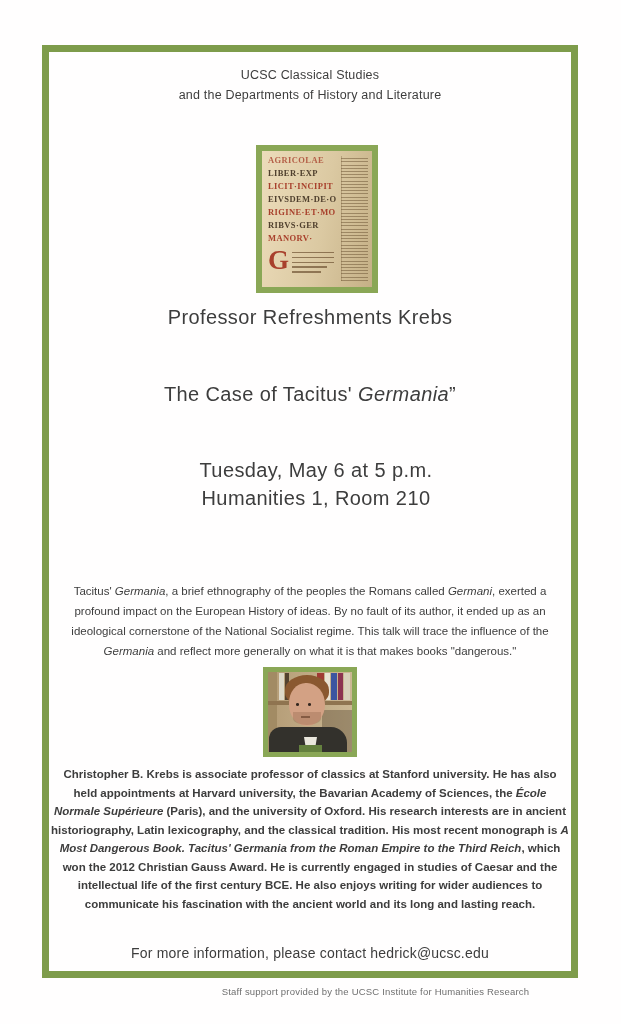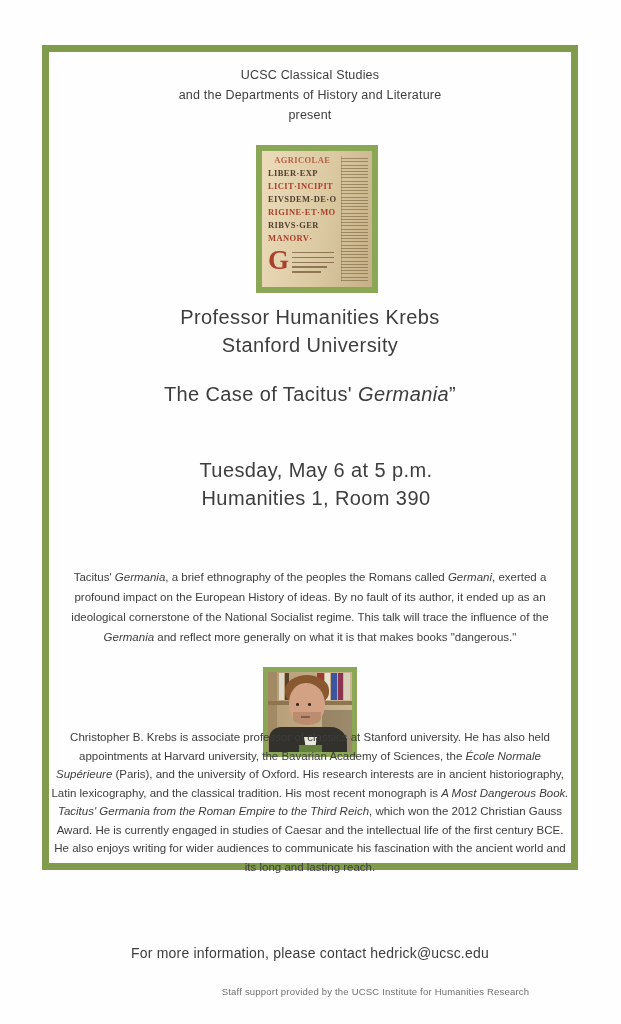--- a/index.html
+++ b/index.html
@@ -1,45 +1,45 @@
 <!DOCTYPE html>
 <html style="--frame-green: #7e9c4b; --photo-green: #8aa756; --text: #3d3d3d; --ms-red: #a8402c; --ms-brown: #50402e; --footer-gray: #6f6f6f;"><head>
 <meta charset="utf-8">
 <style>
   html,body{margin:0;padding:0;background:#ffffff;}
   .page{position:relative;width:621px;height:1024px;background:#fffefe;overflow:hidden;
         font-family:"Liberation Sans",sans-serif;color:var(--text,#3d3d3d);}
-  .frame{position:absolute;left:42px;top:45px;width:536px;height:825px;box-sizing:border-box;
+  .frame{position:absolute;left:42px;top:45px;width:536px;height:933px;box-sizing:border-box;
          border:7px solid var(--frame-green,#7e9c4b);}
   .block{position:absolute;left:0;right:0;text-align:center;}
 
   .header{top:13px;font-size:12.5px;line-height:20px;letter-spacing:.2px;}
 
   
   .manuscript{position:absolute;top:93px;left:50%;transform:translateX(calc(-50% + 7px));
               width:122px;height:148px;box-sizing:border-box;border:6px solid var(--photo-green,#8aa756);
               display:flex;background:linear-gradient(100deg,#ecdcba 0%,#dbc9a2 55%,#c5b086 100%);}
   .ms-left{flex:1;padding:3px 2px 0 6px;text-align:left;
            font-family:"Liberation Serif",serif;font-weight:bold;font-size:8.5px;line-height:13px;
            letter-spacing:.4px;color:var(--ms-brown,#50402e);}
   .ms-caps div:nth-child(odd){color:var(--ms-red,#a8402c);}
-  .ms-caps div:first-child{opacity:.78;text-align:center;}
+  .ms-caps div:first-child{opacity:.78;}
   .ms-g-row{display:flex;margin-top:1px;}
   .ms-initial{font-size:27px;line-height:28px;color:var(--ms-red,#a8402c);}
   .ms-glines{flex:1;padding:6px 3px 0 3px;}
   .ms-glines div{height:1.4px;background:rgba(92,62,32,.6);margin-bottom:3.4px;}
   .ms-right{width:29px;margin:5px 4px 6px 2px;border-left:1px solid rgba(120,95,60,.35);
             background:repeating-linear-gradient(to bottom,transparent 0 2.2px,rgba(104,80,48,.5) 2.2px 3.2px);}
 
   .speaker{top:251px;font-size:20px;line-height:28px;letter-spacing:.4px;}
   .talk{top:328px;font-size:20px;line-height:28px;letter-spacing:.4px;}
   .talk i, .abstract i, .bio i{font-style:italic;}
   .event{top:404px;font-size:20px;line-height:28px;letter-spacing:.4px;margin-left:12px;}
   .refreshments{top:478px;font-size:13px;font-weight:bold;letter-spacing:.2px;}
-  .abstract{top:513px;font-size:11.5px;line-height:20px;padding:0 4px;margin:2px;}
+  .abstract{top:513px;font-size:11.5px;line-height:20px;padding:0 4px;margin:16px;}
 
   
   .portrait{position:absolute;top:615px;left:50%;transform:translateX(-50%);
             width:94px;height:90px;box-sizing:border-box;border:5px solid var(--photo-green,#8aa756);
             overflow:hidden;background:linear-gradient(90deg,#b49c76,#cbb793);}
   .portrait div{position:absolute;}
   .ph-post{left:0;top:0;bottom:0;width:9px;background:#a28b64;}
   .ph-shelfboard{left:0;right:0;top:29px;height:4px;background:#8f7450;}
   .ph-book{top:1px;height:27px;}
   .ph-b1{left:49px;width:7px;background:#a03a33;}
@@ -55,35 +55,34 @@
              clip-path:polygon(0 0,100% 0,82% 100%,18% 100%);}
   .ph-sweater{left:31px;bottom:0;width:23px;height:7px;background:#64803e;}
   .ph-hair{left:17px;top:3px;width:44px;height:30px;background:#8a5830;border-radius:55% 55% 45% 45%;}
   .ph-face{left:21px;top:11px;width:36px;height:43px;background:#d3a184;border-radius:48% 52% 52% 52%;}
   .ph-face::after{content:'';position:absolute;bottom:1px;left:4px;right:4px;height:13px;
                   background:rgba(120,80,50,.25);border-radius:0 0 50% 50%;}
   .ph-eye{width:3px;height:2.5px;background:#33261e;border-radius:50%;top:20px;}
   .ph-eye.l{left:7px;} .ph-eye.r{left:19px;}
   .ph-mouth{left:12px;top:33px;width:9px;height:1.5px;background:#8a5f49;}
 
-  .bio{top:676px;font-size:11.5px;line-height:18.5px;padding:0 2px;margin:0;}
+  .bio{top:713px;font-size:11.5px;line-height:18.5px;padding:0 2px;margin:0;font-weight:bold;}
   .contact{top:893px;font-size:14px;letter-spacing:.2px;}
   .footer{position:absolute;top:986px;left:130px;right:0;text-align:center;
           font-size:9.5px;color:var(--footer-gray,#6f6f6f);letter-spacing:.2px;}
 </style>
 </head>
 <body>
 
 <div class="page">
   <div class="frame">
 
     <div class="block header">
       <div>UCSC Classical Studies</div>
       <div>and the Departments of History and Literature</div>
-      <div>present</div>
     </div>
 
     <div class="manuscript">
       <div class="ms-left">
         <div class="ms-caps">
           <div>AGRICOLAE</div>
           <div>LIBER·EXP</div>
           <div>LICIT·INCIPIT</div>
           <div>EIVSDEM·DE·O</div>
           <div>RIGINE·ET·MO</div>
@@ -98,31 +97,30 @@
               <div></div>
               <div style="width:85%"></div>
               <div style="width:70%"></div>
           </div>
         </div>
       </div>
       <div class="ms-right"></div>
     </div>
 
     <div class="block speaker">
-      <div>Professor Humanities Krebs</div>
-      <div>Stanford University</div>
+      <div>Professor Refreshments Krebs</div>
     </div>
 
     <div class="block talk">
       <div><span>The Case of Tacitus' </span><i>Germania</i><span>”</span></div>
     </div>
 
     <div class="block event">
       <div>Tuesday, May 6 at 5 p.m.</div>
-      <div>Humanities 1, Room 390</div>
+      <div>Humanities 1, Room 210</div>
     </div>
 
 
     <p class="block abstract"><span>Tacitus' </span><i>Germania</i><span>, a brief ethnography of the peoples the Romans called </span><i>Germani</i><span>, exerted a profound impact on the European History of ideas. By no fault of its author, it ended up as an ideological cornerstone of the National Socialist regime. This talk will trace the influence of the </span><i>Germania</i><span> and reflect more generally on what it is that makes books "dangerous."</span></p>
 
     <div class="portrait">
       <div class="ph-post"></div>
       <div class="ph-book ph-c1"></div>
       <div class="ph-book ph-c2"></div>
       <div class="ph-book ph-b1"></div>

